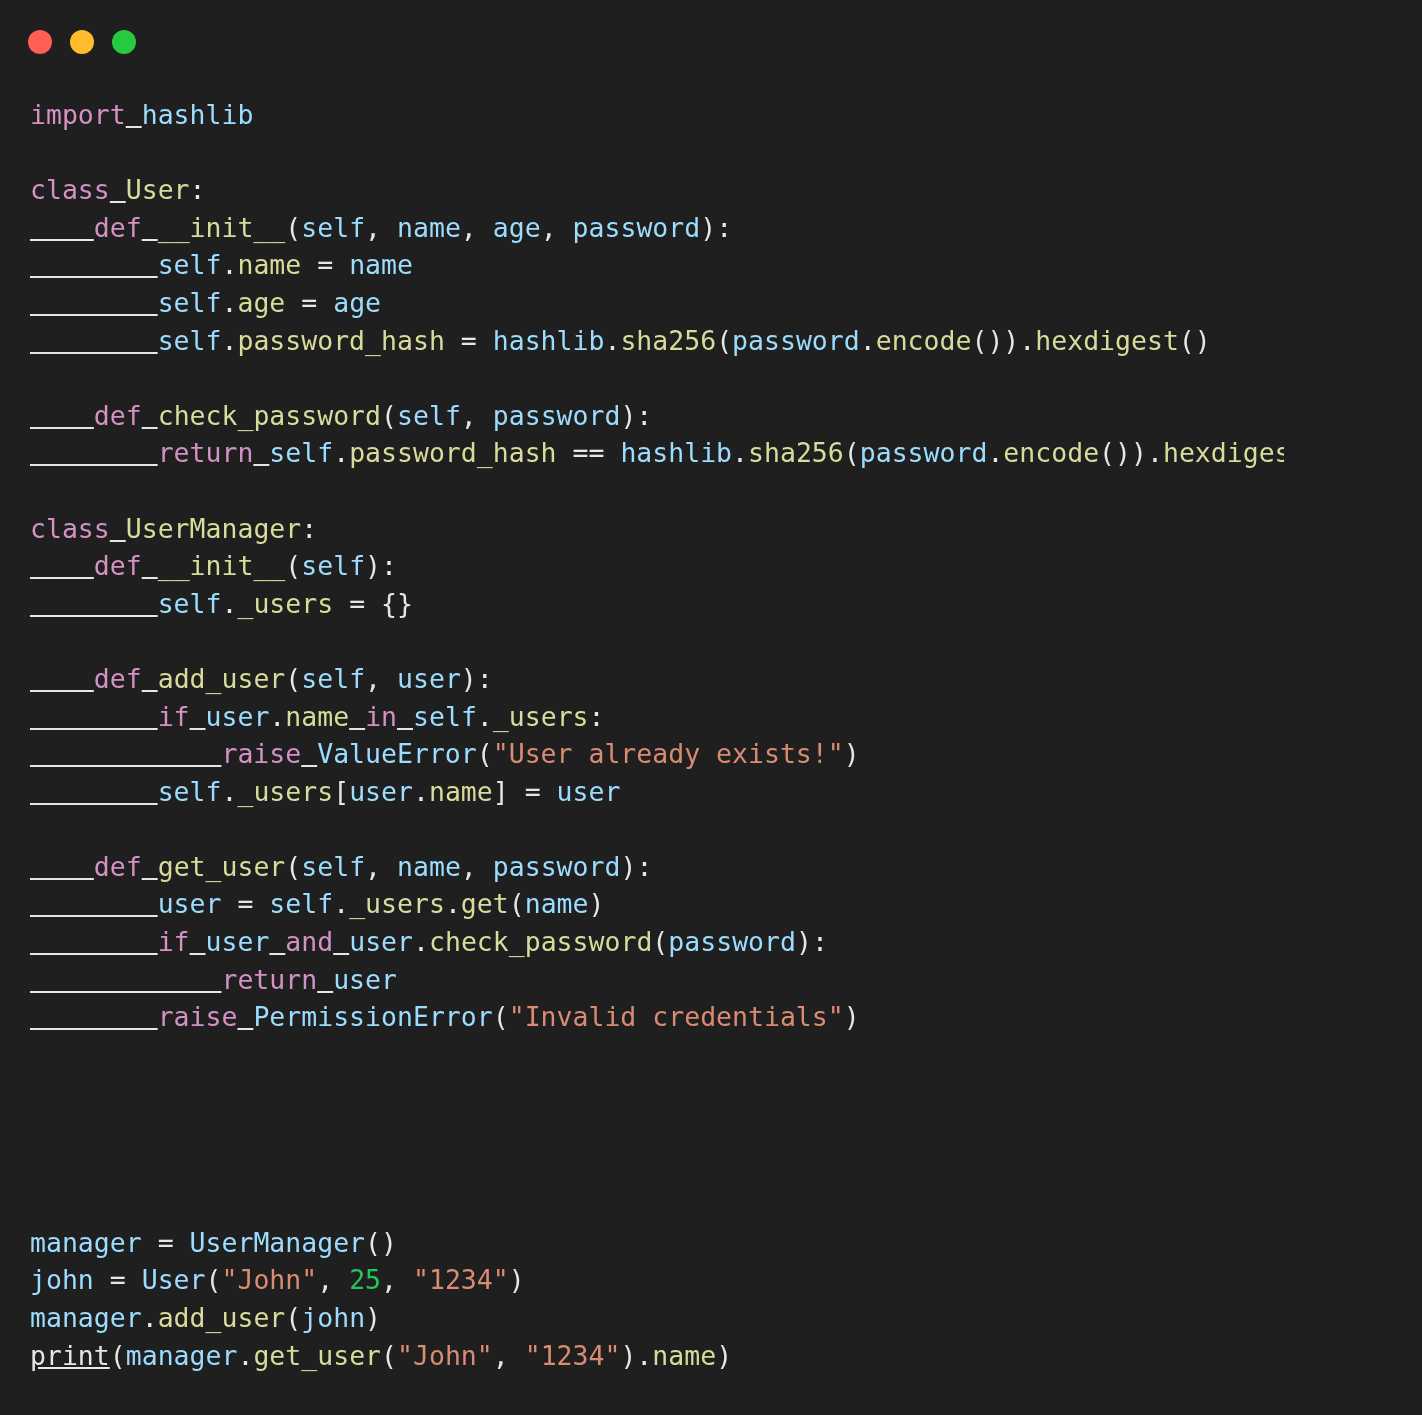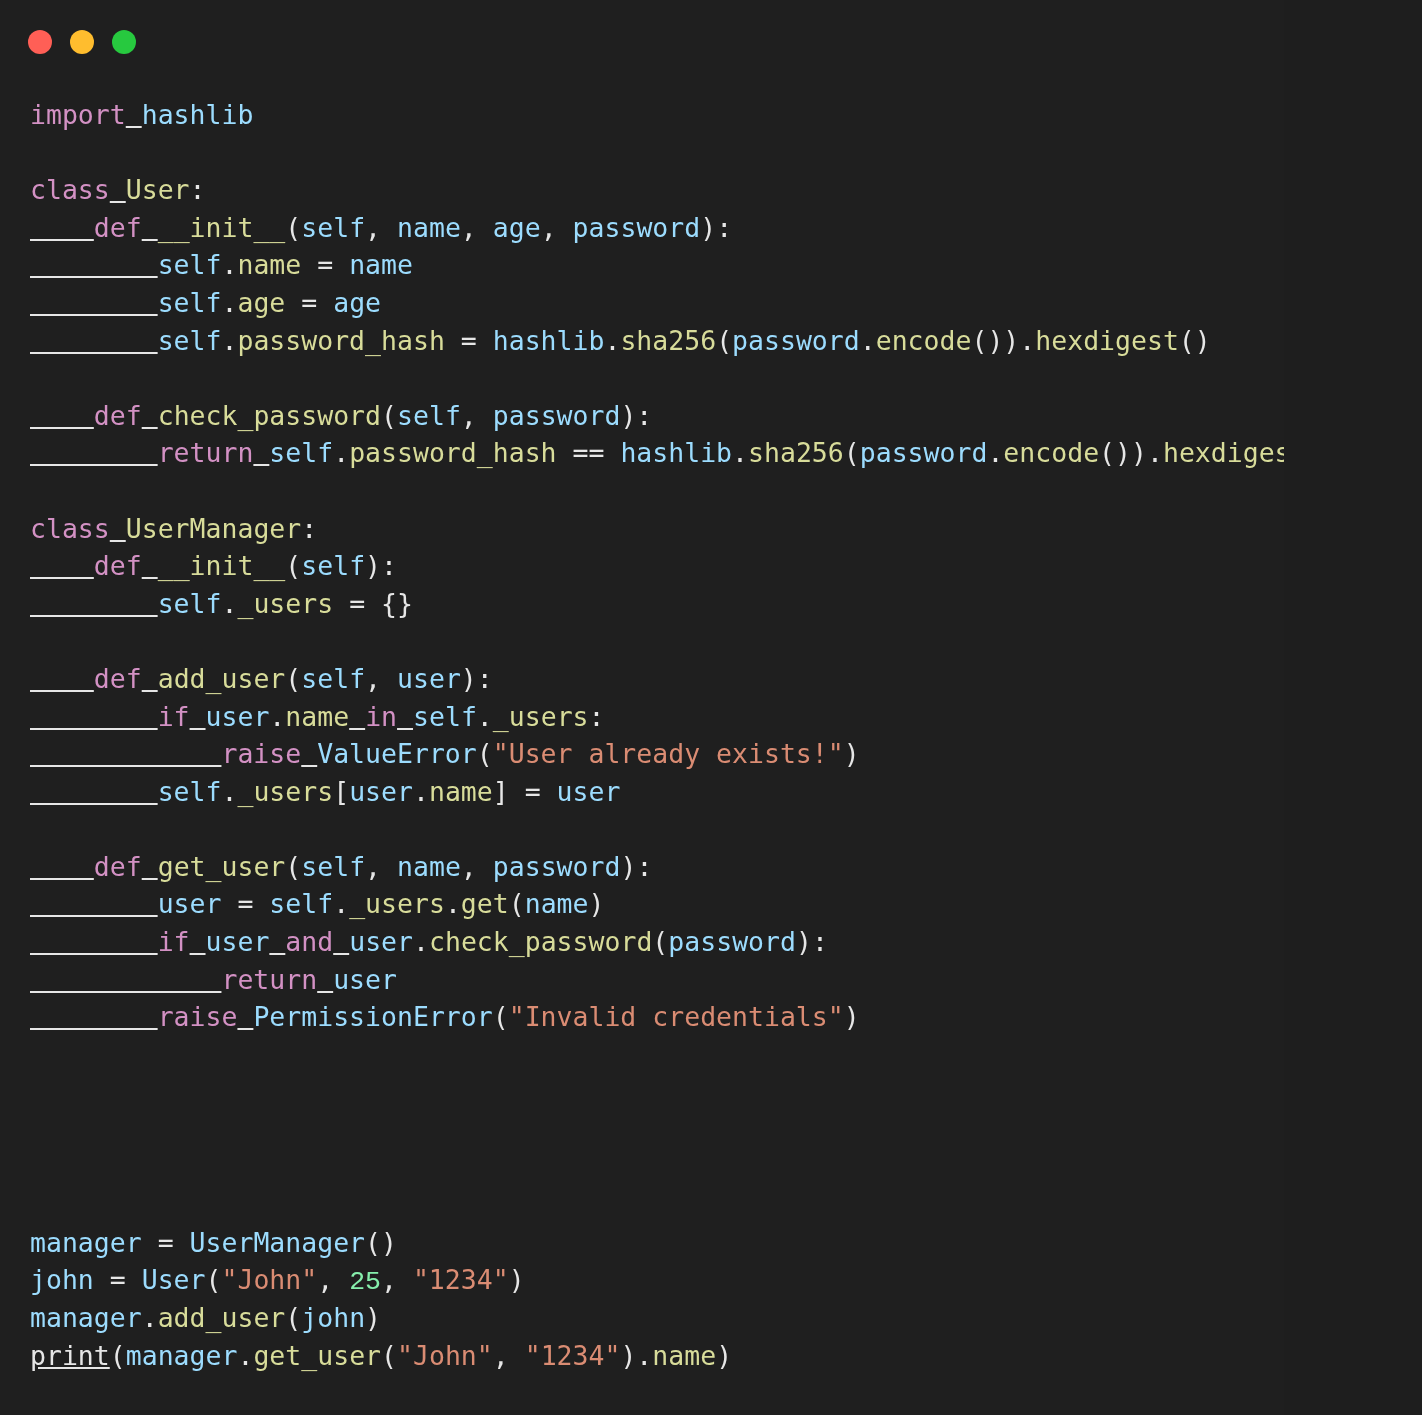--- a/index.html
+++ b/index.html
@@ -49,21 +49,21 @@
   }
   .ln {
     white-space: pre;
     height: 37.6px;
     overflow: hidden;
   }
   .kw   { color: #d391c4; }
   .name { color: #d8dc9a; }
   .var  { color: #9cdcfe; }
   .str  { color: #da8c73; }
-  .num  { color: #86efac; font-family: Liberation Mono, monospace; }
+  .num  { color: #22c55e; }
   .op   { color: #e6e6e6; }
   .pl   { color: #e6e6e6; text-decoration: underline; }
   .punc { color: #e6e6e6; }
 </style>
 </head>
 <body>
 
 <div id="window">
 
   <div id="titlebar">

